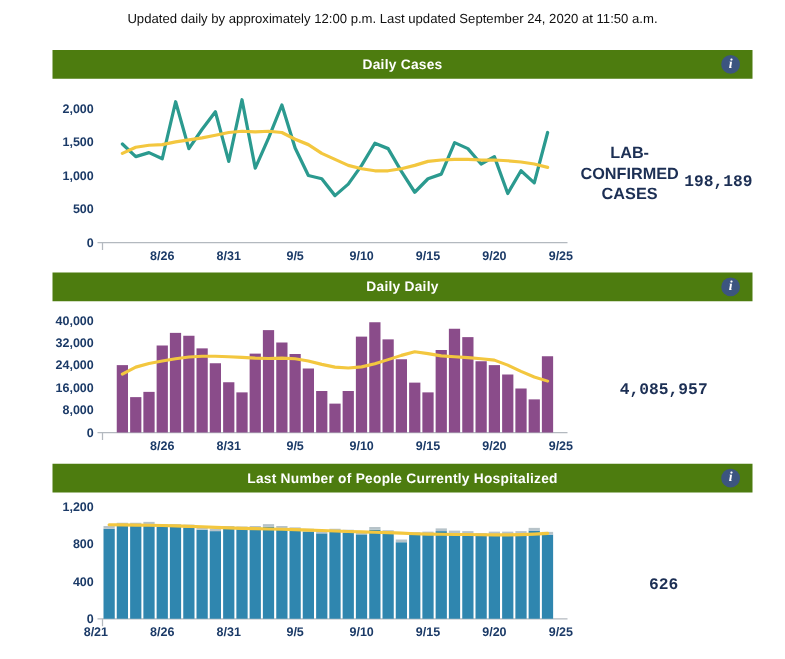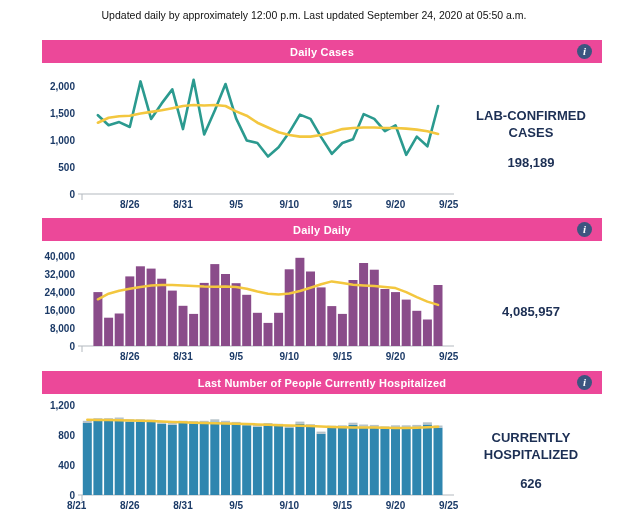--- a/index.html
+++ b/index.html
@@ -8,49 +8,49 @@
     width:628px; height:527px; overflow:hidden;
     font-family:"Liberation Sans","DejaVu Sans",sans-serif;
   }
   .note {
     height:40px; padding-top:9px; text-align:center;
     font-size:10.5px; color:#111111;
   }
   .card { width:560px; margin-left:42px; background:#ffffff; }
   .card + .card { margin-top:3px; }
   .card-header {
-    height:23px; background:#ec4899; position:relative;
+    height:23px; background:#4d7c0f; position:relative;
     display:flex; align-items:center; justify-content:center;
   }
   .card-title { color:#ffffff; font-weight:bold; font-size:11px; letter-spacing:.2px; }
   .info-icon {
     position:absolute; right:10px; top:4px; width:15px; height:15px;
     border-radius:50%; background:#3C5580; color:#ffffff;
     font-family:"Liberation Serif","DejaVu Serif",serif;
     font-style:italic; font-weight:bold; font-size:11px; line-height:14px;
     text-align:center; cursor:pointer;
   }
   .card-body { display:flex; }
   svg.chart { display:block; flex:0 0 auto; }
   .summary {
-    width:142px; display:flex; flex-direction:column;
+    width:142px; display:flex; 
     justify-content:center; align-items:center; text-align:center;
     color:#1C2F54; font-weight:bold;
   }
   .summary-label { font-size:13px; line-height:1.3; }
-  .summary-value { font-size:13px; margin-top:13px; }
+  .summary-value { font-size:13px; margin-top:13px;font-family:Liberation Mono, monospace; }
   text.axis {
     font-family:"Liberation Sans","DejaVu Sans",sans-serif;
     font-size:10px; font-weight:bold; fill:#1B3A67;
   }
 </style>
 </head>
 <body>
 
-<div class="note">Updated daily by approximately 12:00 p.m. Last updated September 24, 2020 at 05:50 a.m.</div>
+<div class="note">Updated daily by approximately 12:00 p.m. Last updated September 24, 2020 at 11:50 a.m.</div>
 
 <section class="card">
   <header class="card-header">
     <span class="card-title">Daily Cases</span>
     <span class="info-icon">i</span>
   </header>
   <div class="card-body">
     <svg class="chart" width="418" height="152" viewBox="0 0 418 152">
         <line x1="36" y1="131" x2="412" y2="131" stroke="#B3B9BF" stroke-width="1"></line>
         <line x1="40" y1="131" x2="40" y2="137" stroke="#B3B9BF" stroke-width="1"></line>
@@ -224,17 +224,16 @@
         <text x="34.7" y="115" text-anchor="middle" class="axis">8/21</text>
         <text x="87.8" y="115" text-anchor="middle" class="axis">8/26</text>
         <text x="141.0" y="115" text-anchor="middle" class="axis">8/31</text>
         <text x="194.1" y="115" text-anchor="middle" class="axis">9/5</text>
         <text x="247.3" y="115" text-anchor="middle" class="axis">9/10</text>
         <text x="300.4" y="115" text-anchor="middle" class="axis">9/15</text>
         <text x="353.5" y="115" text-anchor="middle" class="axis">9/20</text>
         <text x="406.7" y="115" text-anchor="middle" class="axis">9/25</text>
       </svg>
     <aside class="summary">
-      <div class="summary-label">CURRENTLY HOSPITALIZED</div>
       <div class="summary-value">626</div>
     </aside>
   </div>
 </section>
 
 </body></html>

